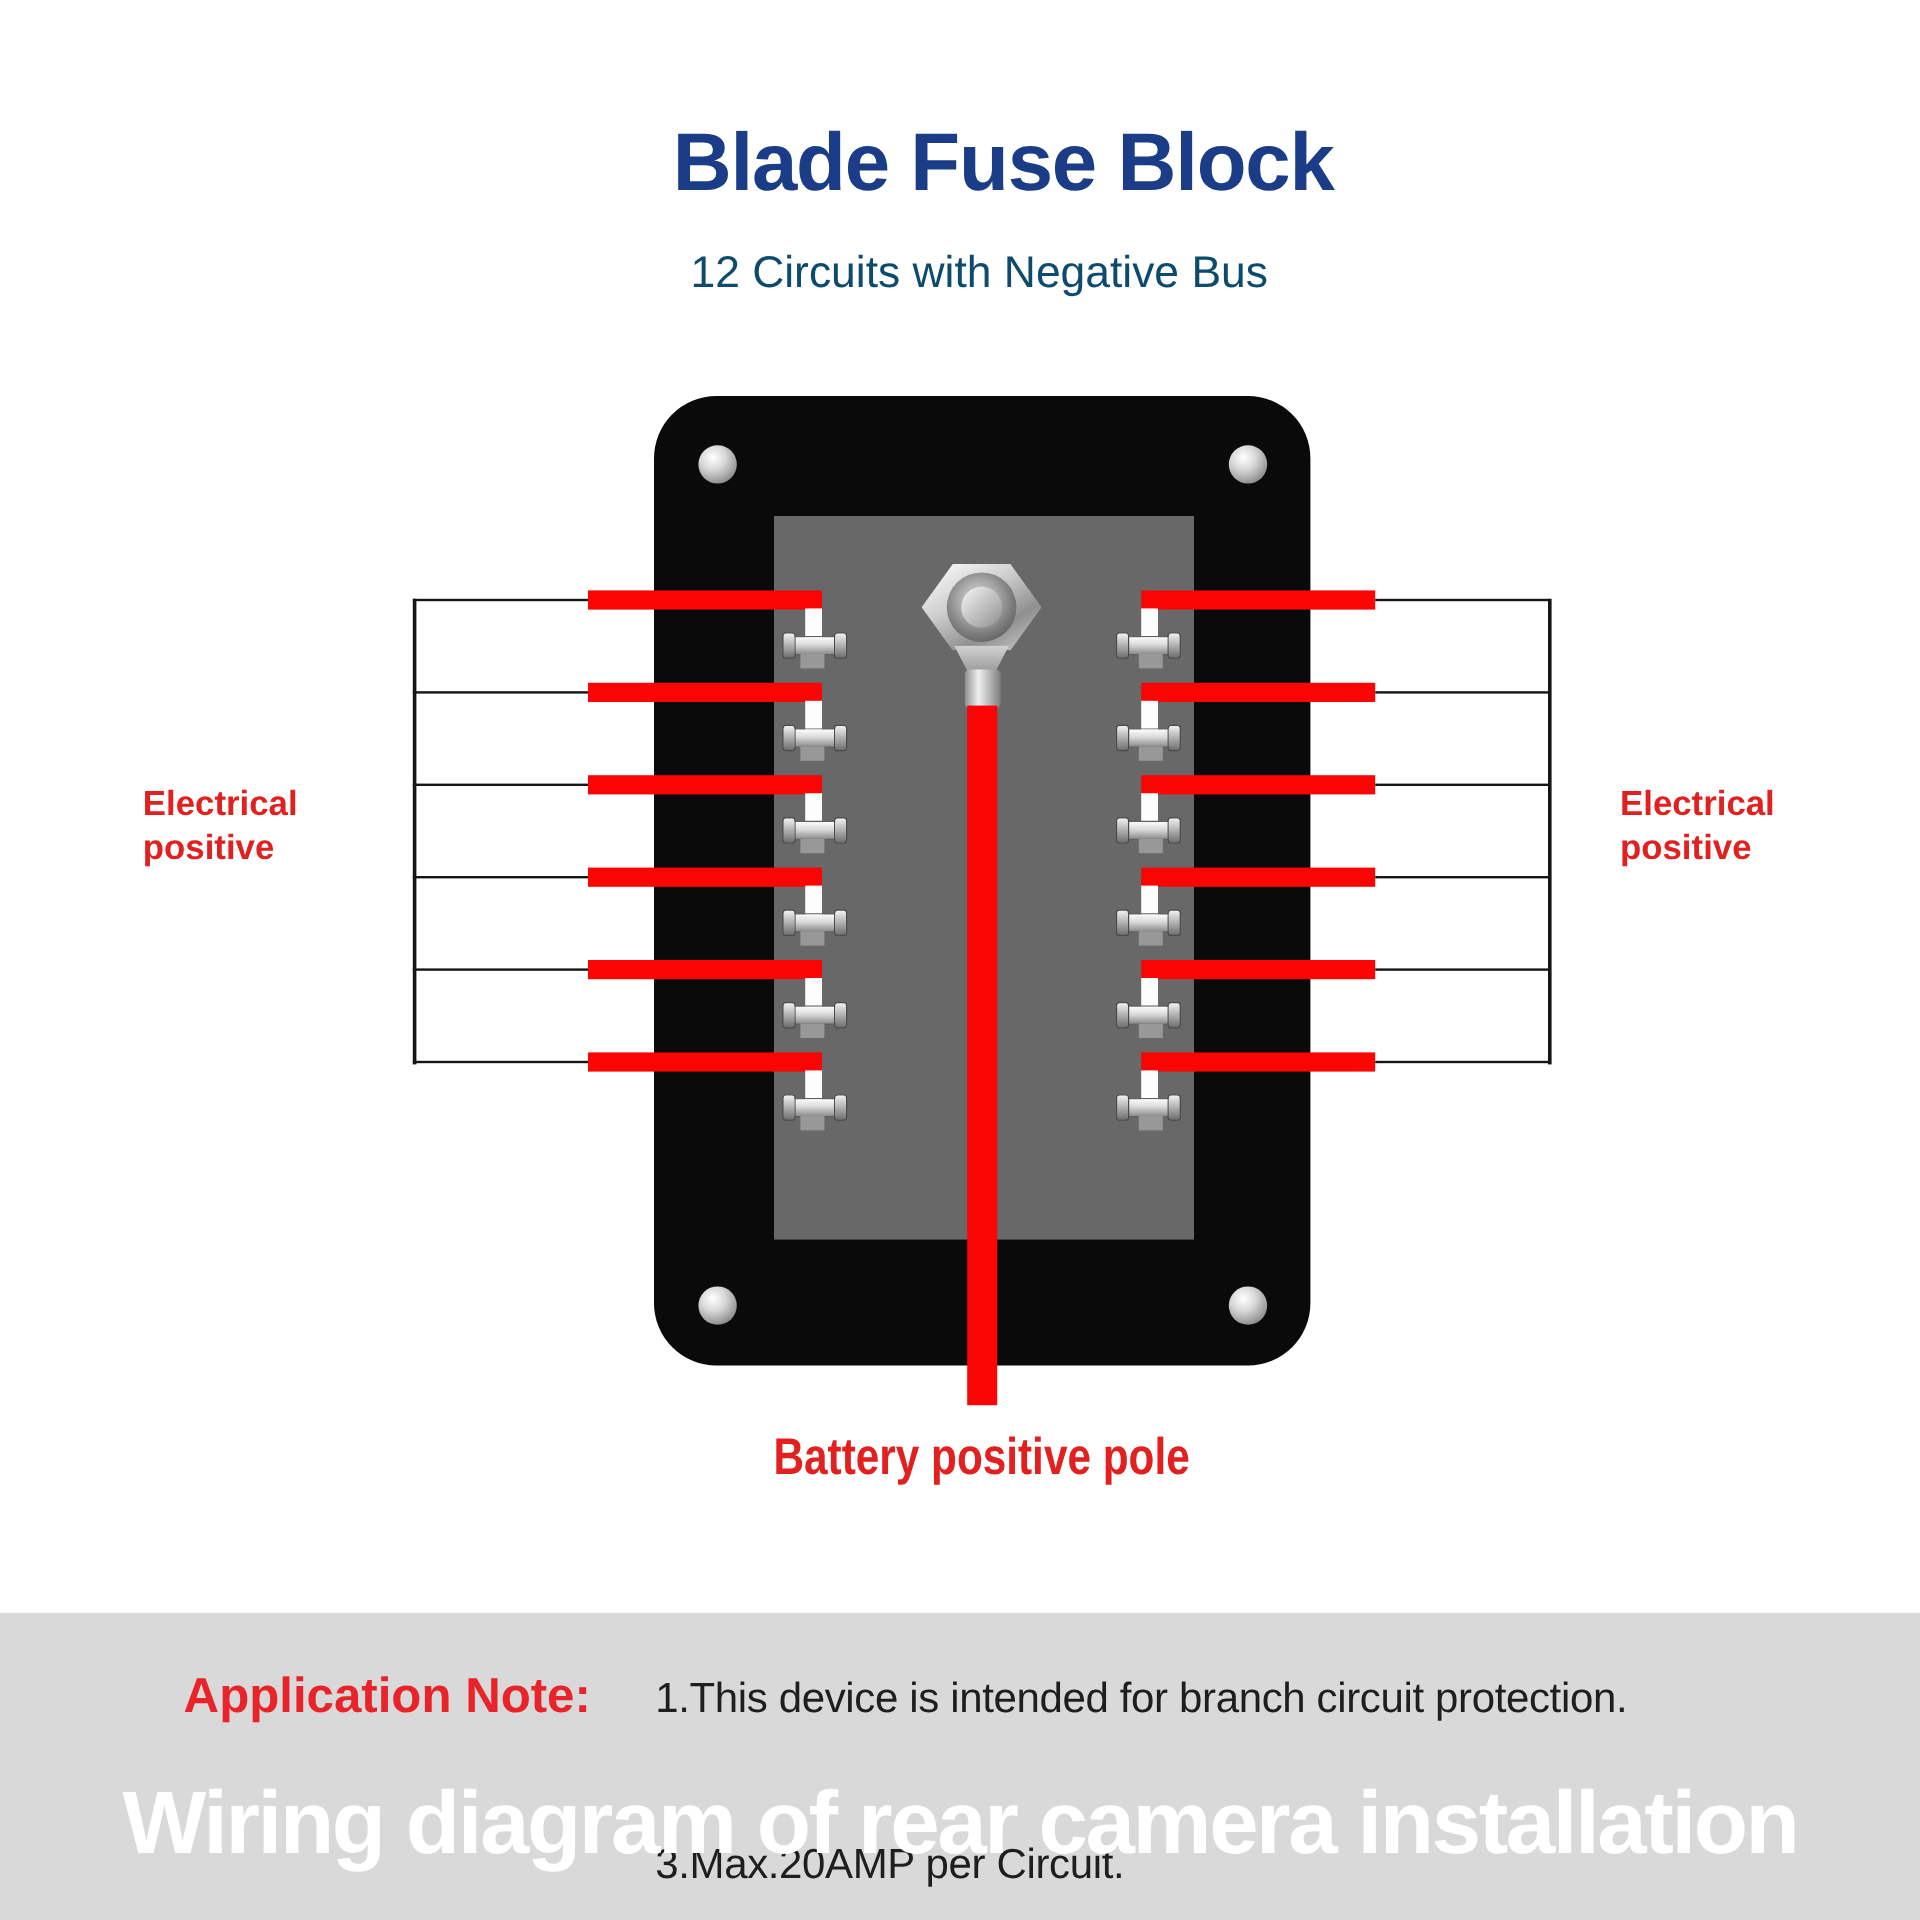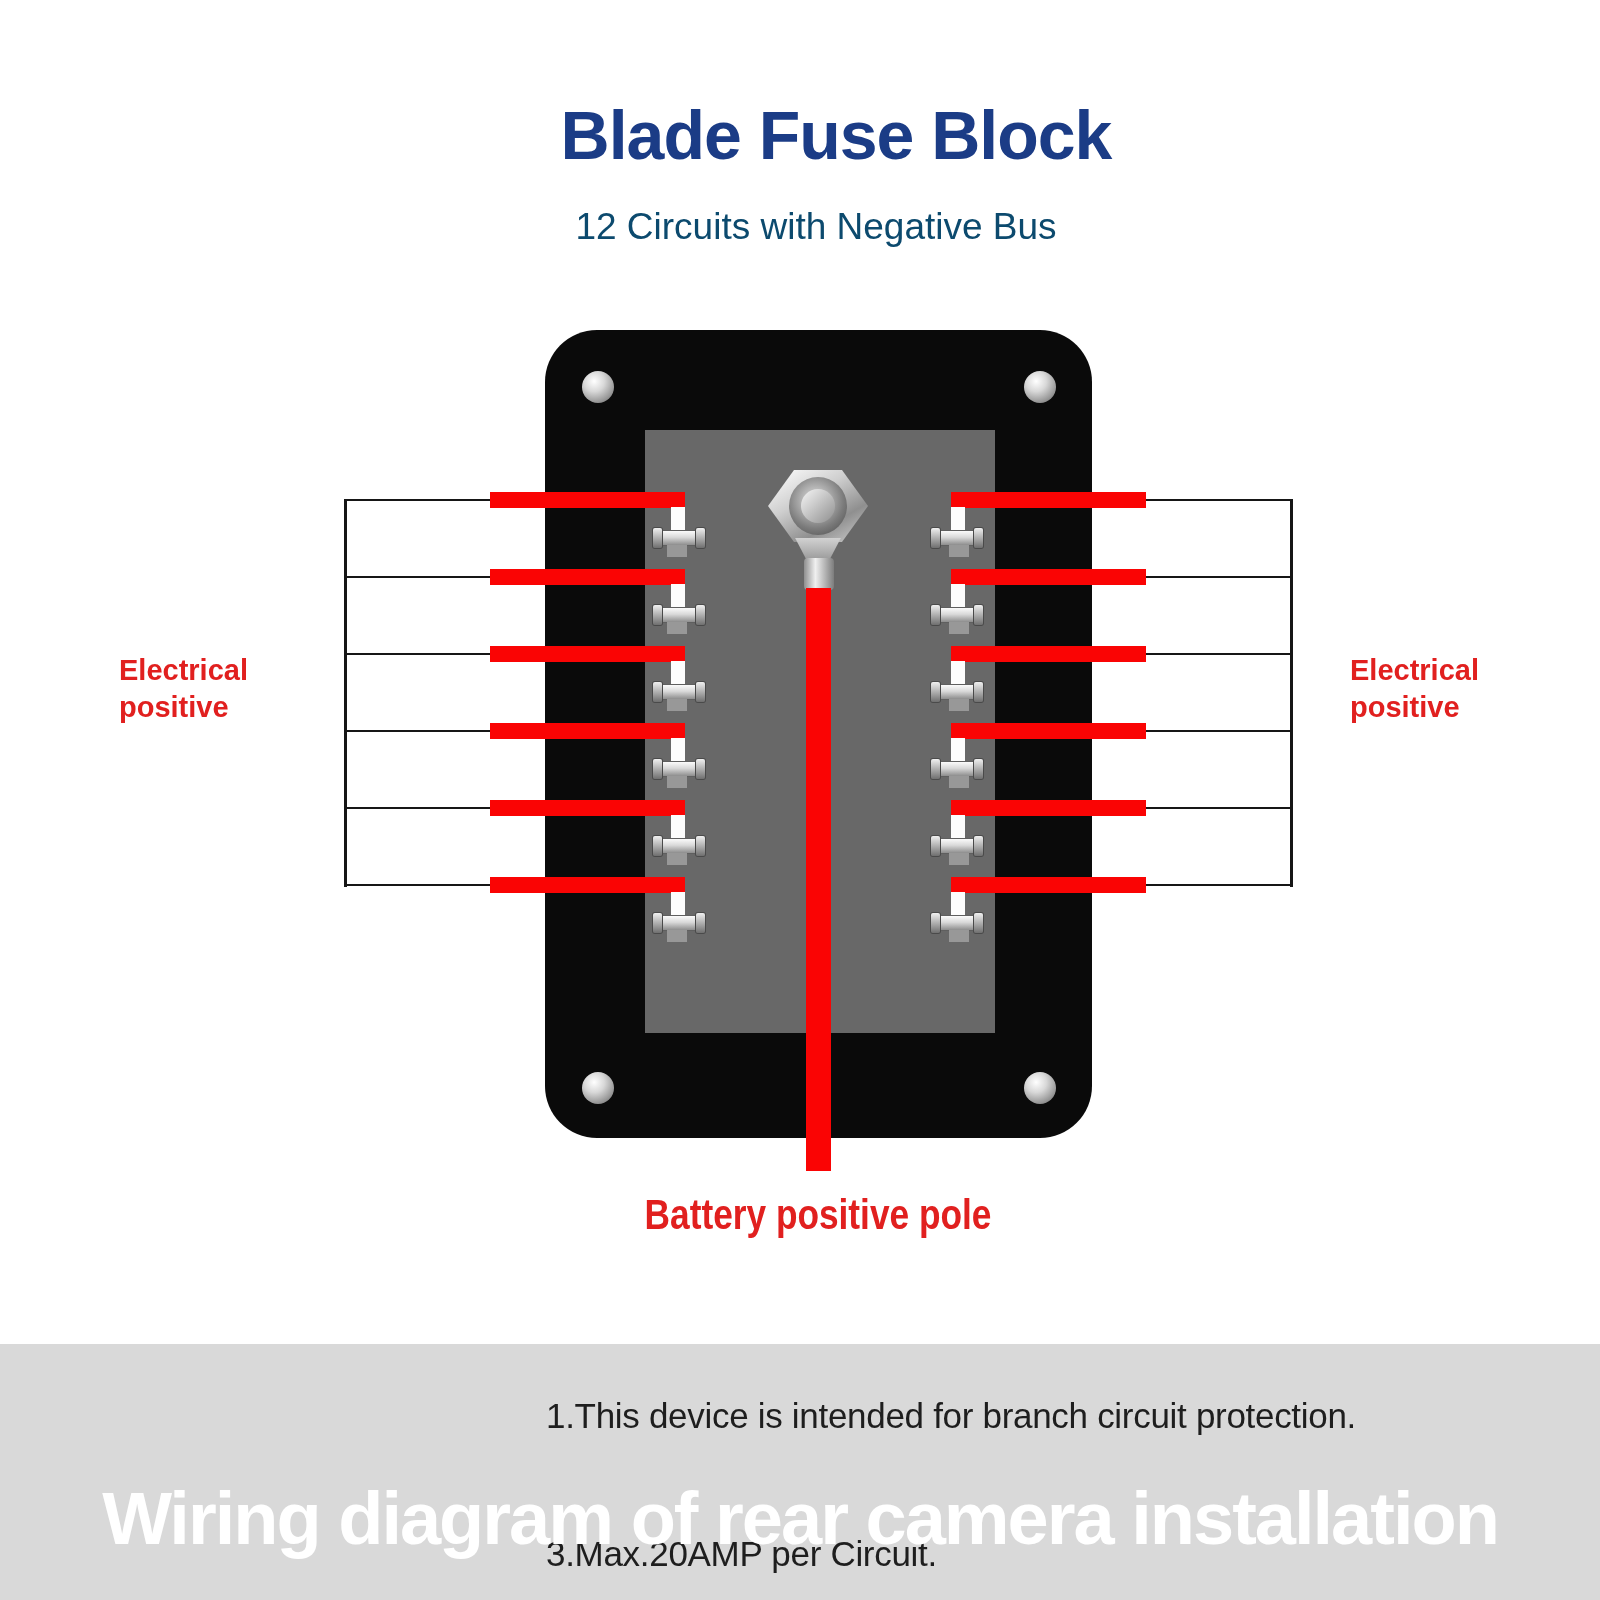--- a/index.html
+++ b/index.html
@@ -245,17 +245,18 @@
     <div>Electrical</div>
     <div>positive</div>
   </div>
   <div class="abs side-label rgt">
     <div>Electrical</div>
     <div>positive</div>
   </div>
   <div class="abs battery-label">Battery positive pole</div>
 
   <div class="abs band"></div>
+  <div class="abs note-heading">Application Note:</div>
   <div class="abs note-line note-1">1.This device is intended for branch circuit protection.</div>
   <div class="abs note-line note-3">3.Max.20AMP per Circuit.</div>
   <div class="abs watermark">Wiring diagram of rear camera installation</div>
 
 </div>
 
 </body></html>

